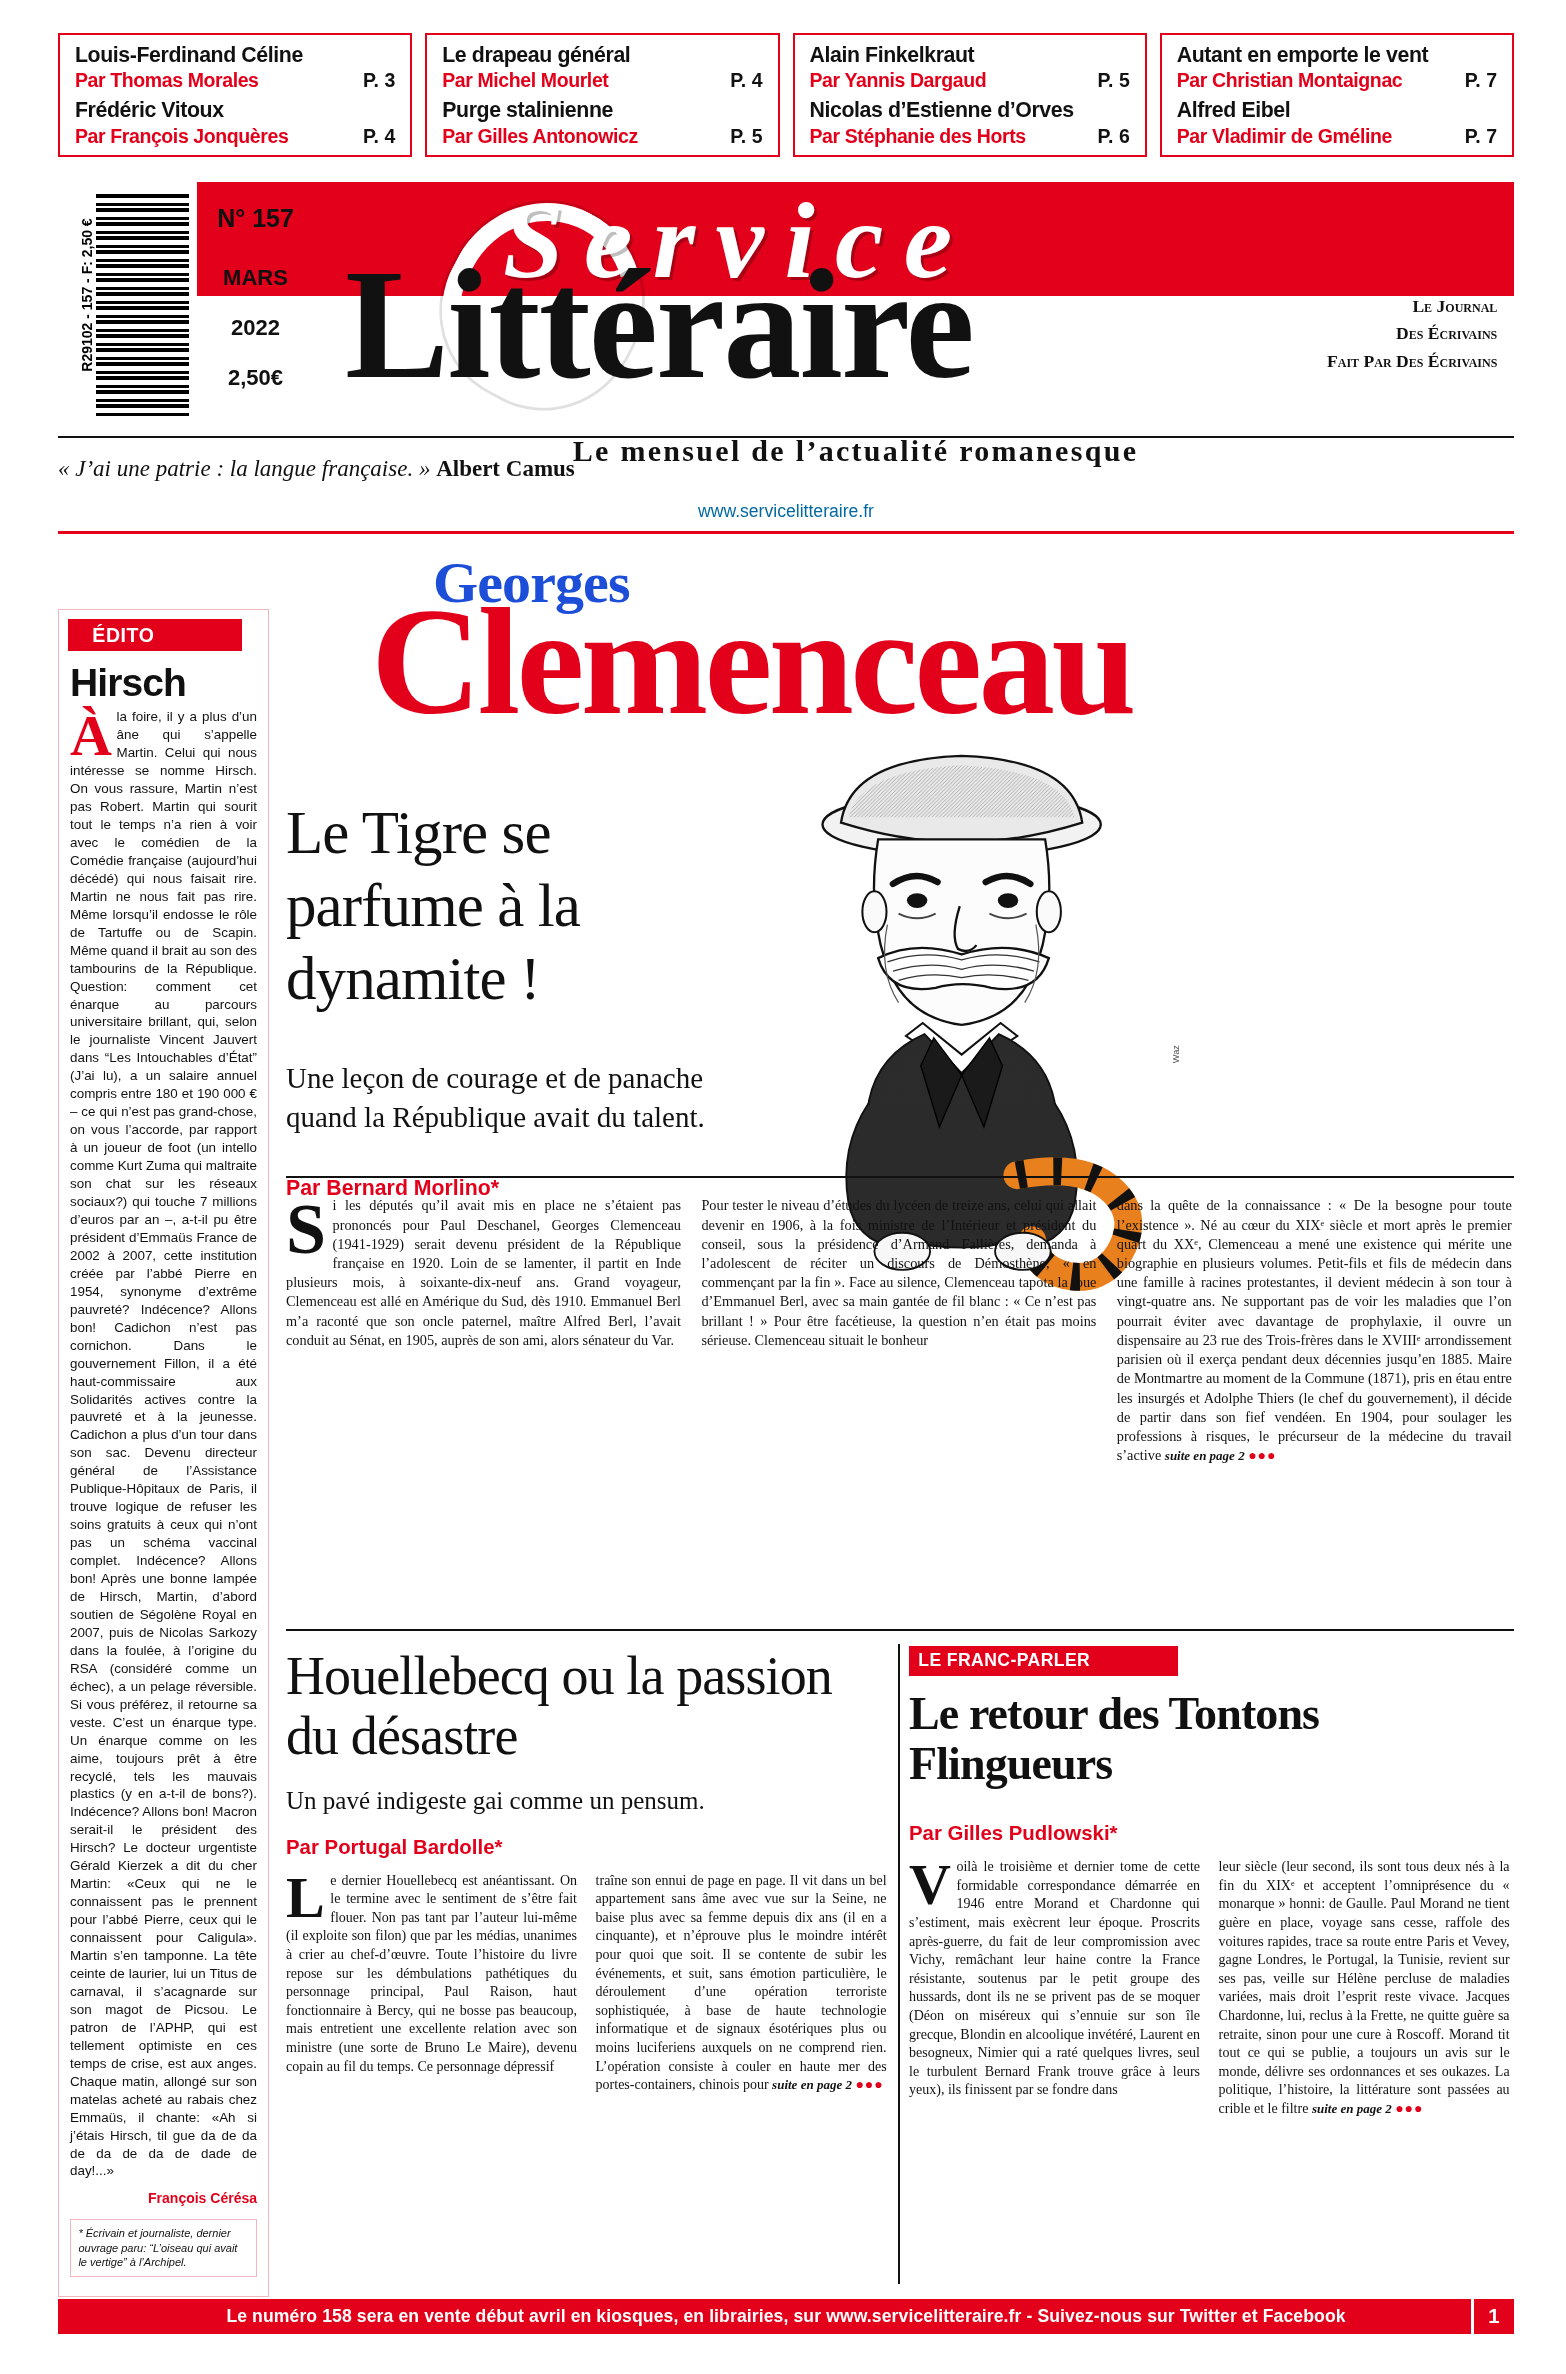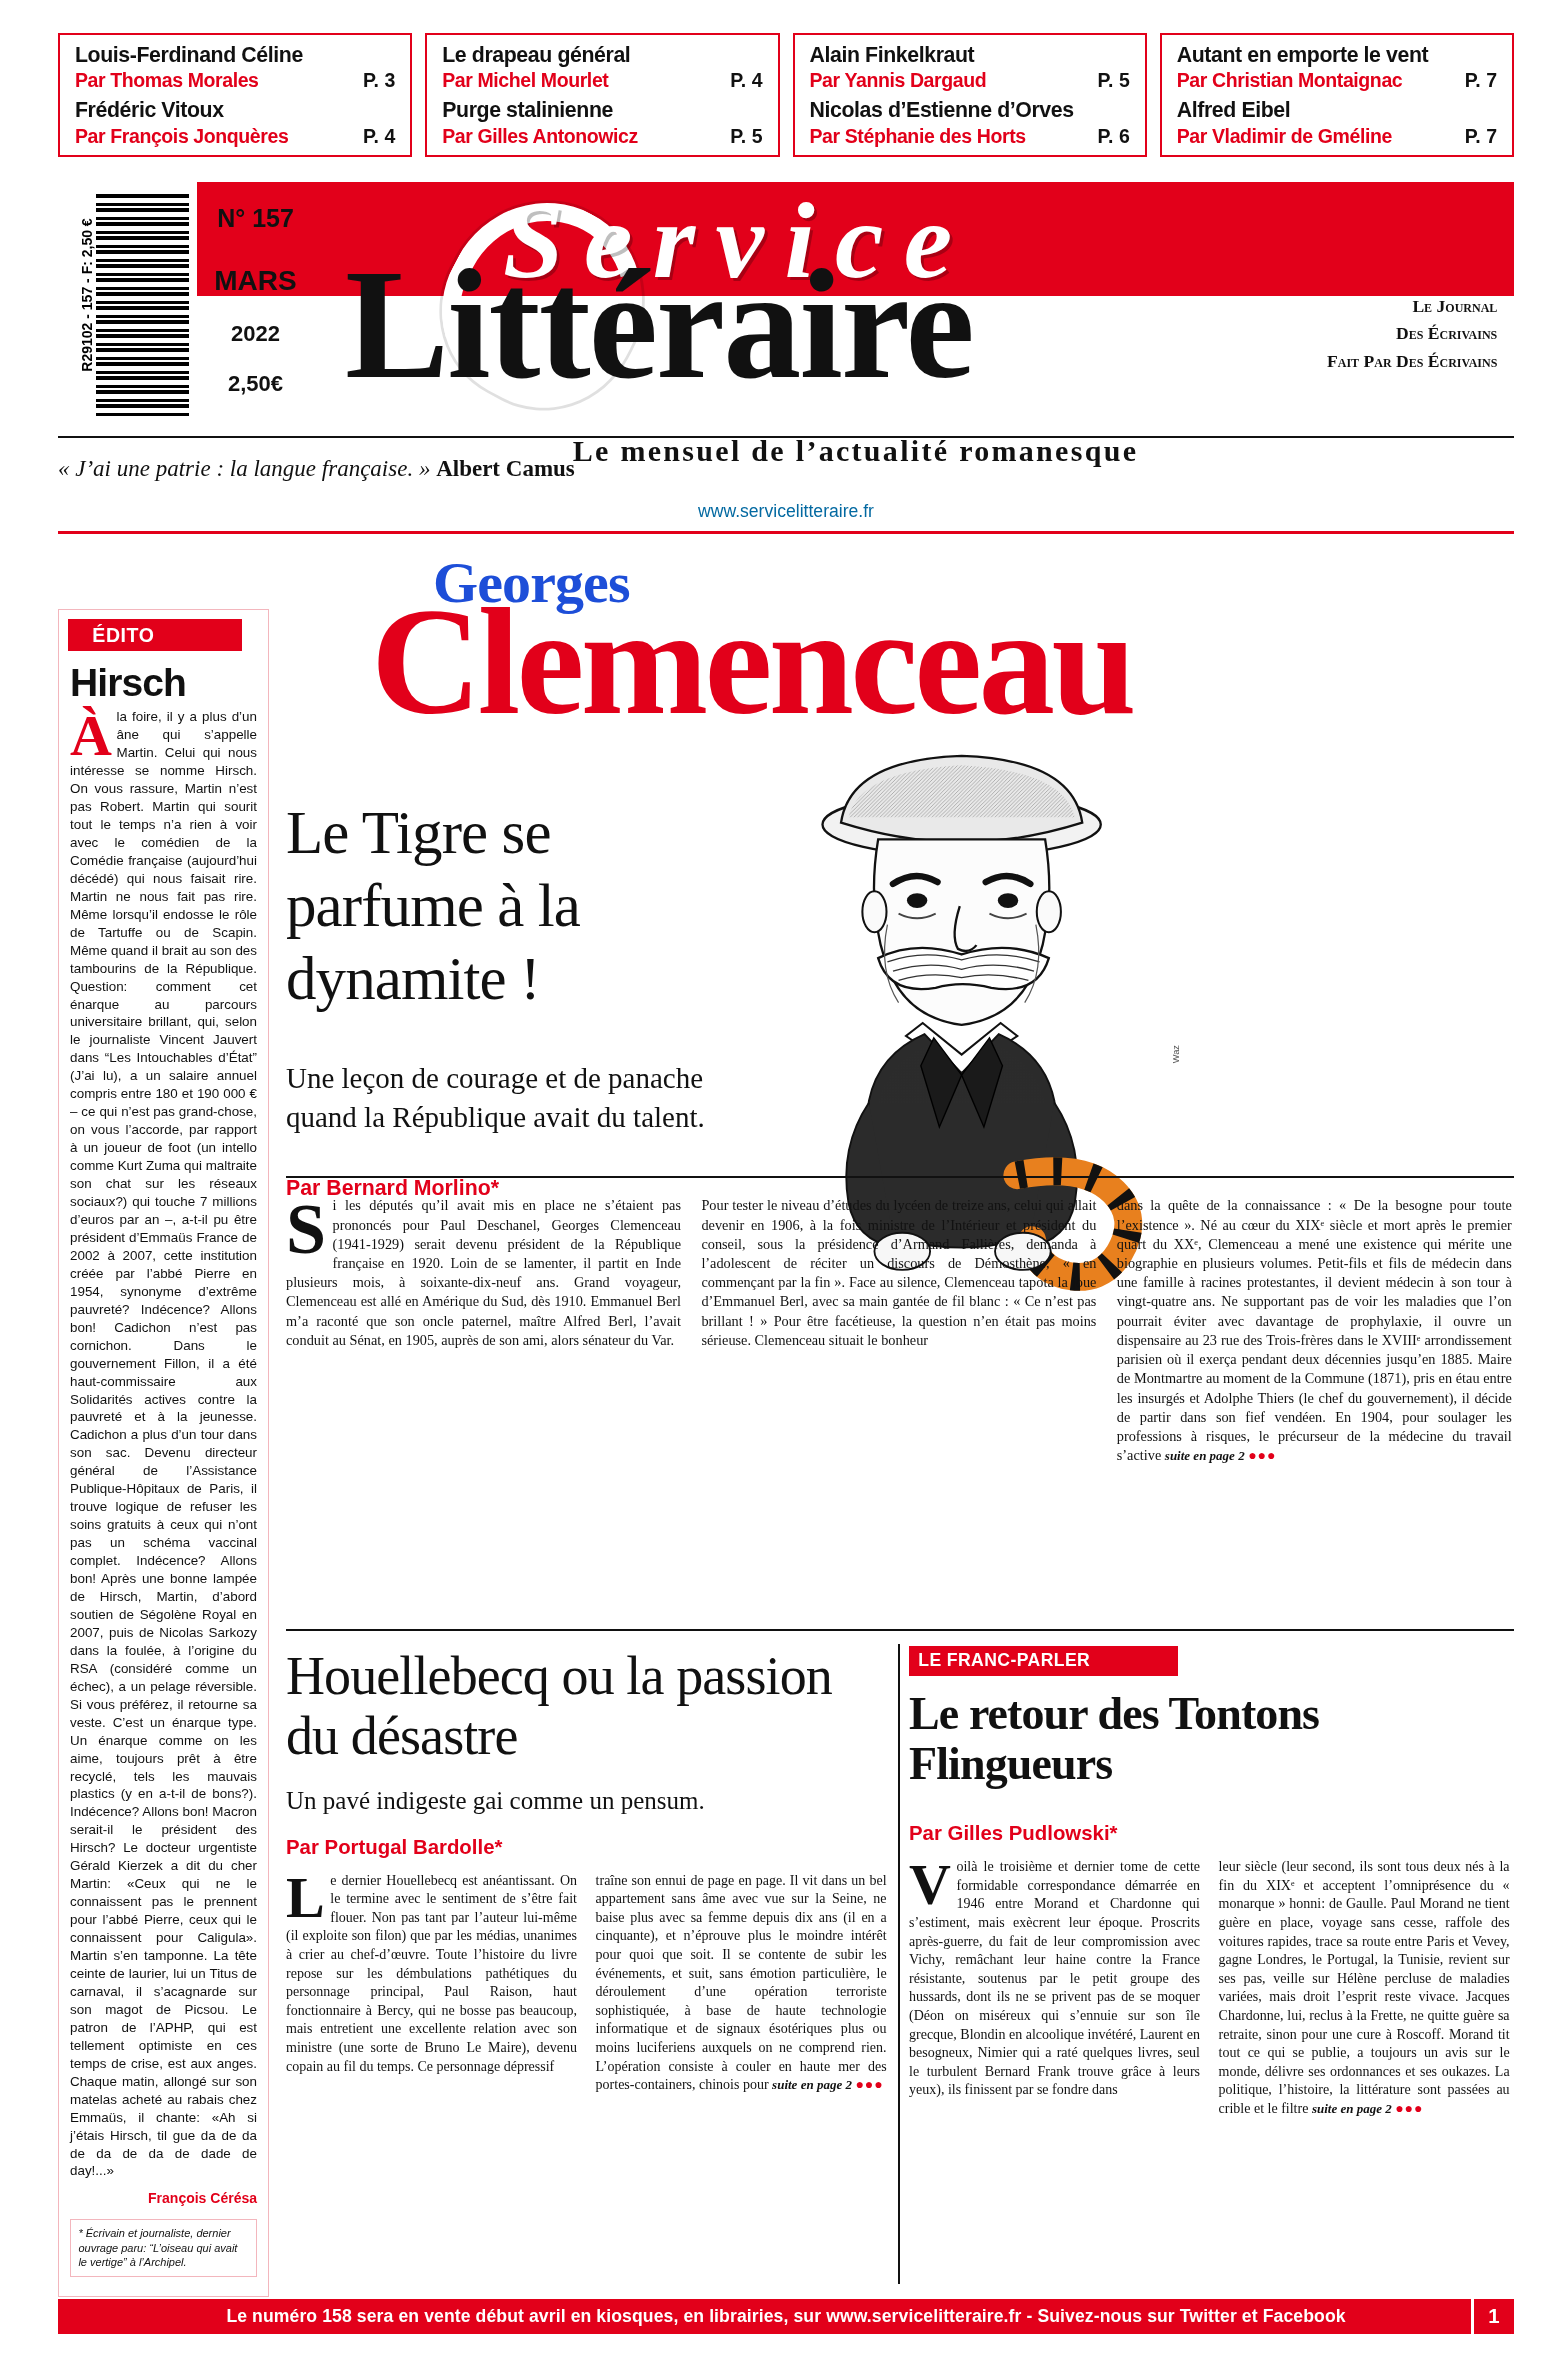--- a/index.html
+++ b/index.html
@@ -47,21 +47,21 @@
   .barcode-vtext {
     position:absolute; left:-52px; top:100px; width:162px;
     transform: rotate(-90deg);
     font-size: 14px; font-weight: 700; color:#000; white-space:nowrap;
     text-align:center;
   }
 
   .issue-block { position:absolute; left:139px; top:7.4px; width:117px; height:243px;
     display:flex; flex-direction:column; justify-content:flex-start; align-items:center; padding-top:15px;}
   .issue-no { font-size:25px; font-weight:700; color:#111; }
-  .issue-month { font-size:28px; font-weight:700; color:#111; margin-top:32px; }
+  .issue-month { font-size:22px; font-weight:700; color:#111; margin-top:32px; }
   .issue-year { font-size:22px; font-weight:700; color:#111; margin-top:24px; }
   .issue-price { font-size:22px; font-weight:700; color:#111; margin-top:24px; }
 
   .red-band { position:absolute; left:139px; top:0px; width:1317px; height:111px; background:#e2001a; }
   .red-band-lower { position:absolute; left:139px; top:111px; width:1317px; height:2.8px; background:#e2001a;}
 
   .logo-zone { position:absolute; left:139px; top:0px; width:1317px; height:258px; overflow:hidden; }
   .logo-service {
     position:absolute; left:306px; top:-3.7px;
     font-family:"Liberation Serif", serif; font-style:italic; font-weight:700;

